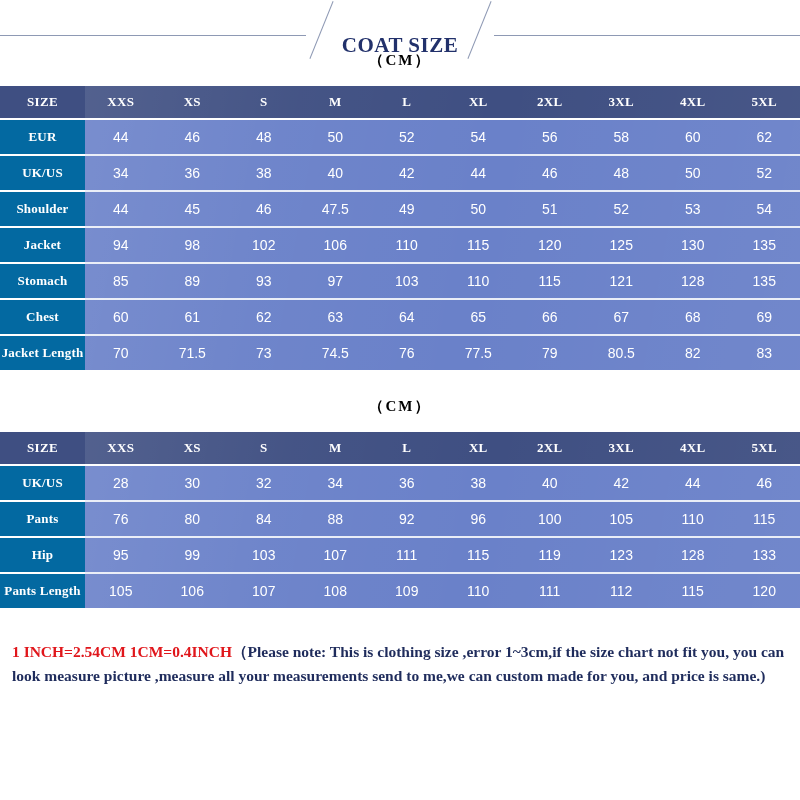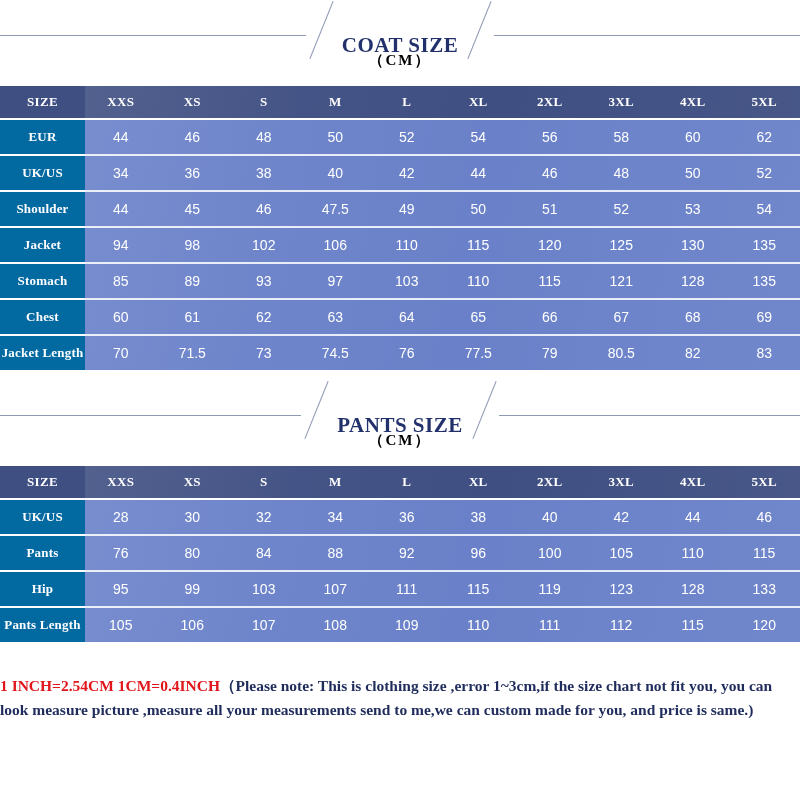--- a/index.html
+++ b/index.html
@@ -148,21 +148,21 @@
         rgba(255,255,255,0.00) 55%,
         rgba(255,255,255,0.05) 100%);
   }
 
   .gap-sm { height: 16px; }
   .gap-md { height: 24px; }
   .gap-lg { height: 26px; }
 
   
   .note {
-    padding: 8px 8px 0 0;
+    padding: 8px 8px 0 12px;
     font-size: 15.5px;
     line-height: 1.58;
     color: #1f2c5c;
     font-family: "Liberation Serif", "DejaVu Serif", serif;
     font-weight: bold;
     text-align: left;
   }
   .note .red {
     color: #e0161b;
   }
@@ -310,27 +310,20 @@
             <td>83</td>
           </tr>
         </tbody>
     </table>
     <div class="sheen"></div>
   </div>
 
   <div class="gap-lg"></div>
 
   <div class="title-block">
-    <div class="title-rule-row">
-      <div class="rule"></div>
-      <span class="slash"></span>
-      <div class="title-main">PANTS SIZE</div>
-      <span class="slash"></span>
-      <div class="rule"></div>
-    </div>
     <div class="title-sub">（CM）</div>
   </div>
 
   <div class="gap-sm"></div>
 
   <div class="table-wrap">
     <table class="size-table" id="pants-table">
       <colgroup>
         <col class="label-w">
         <col>

